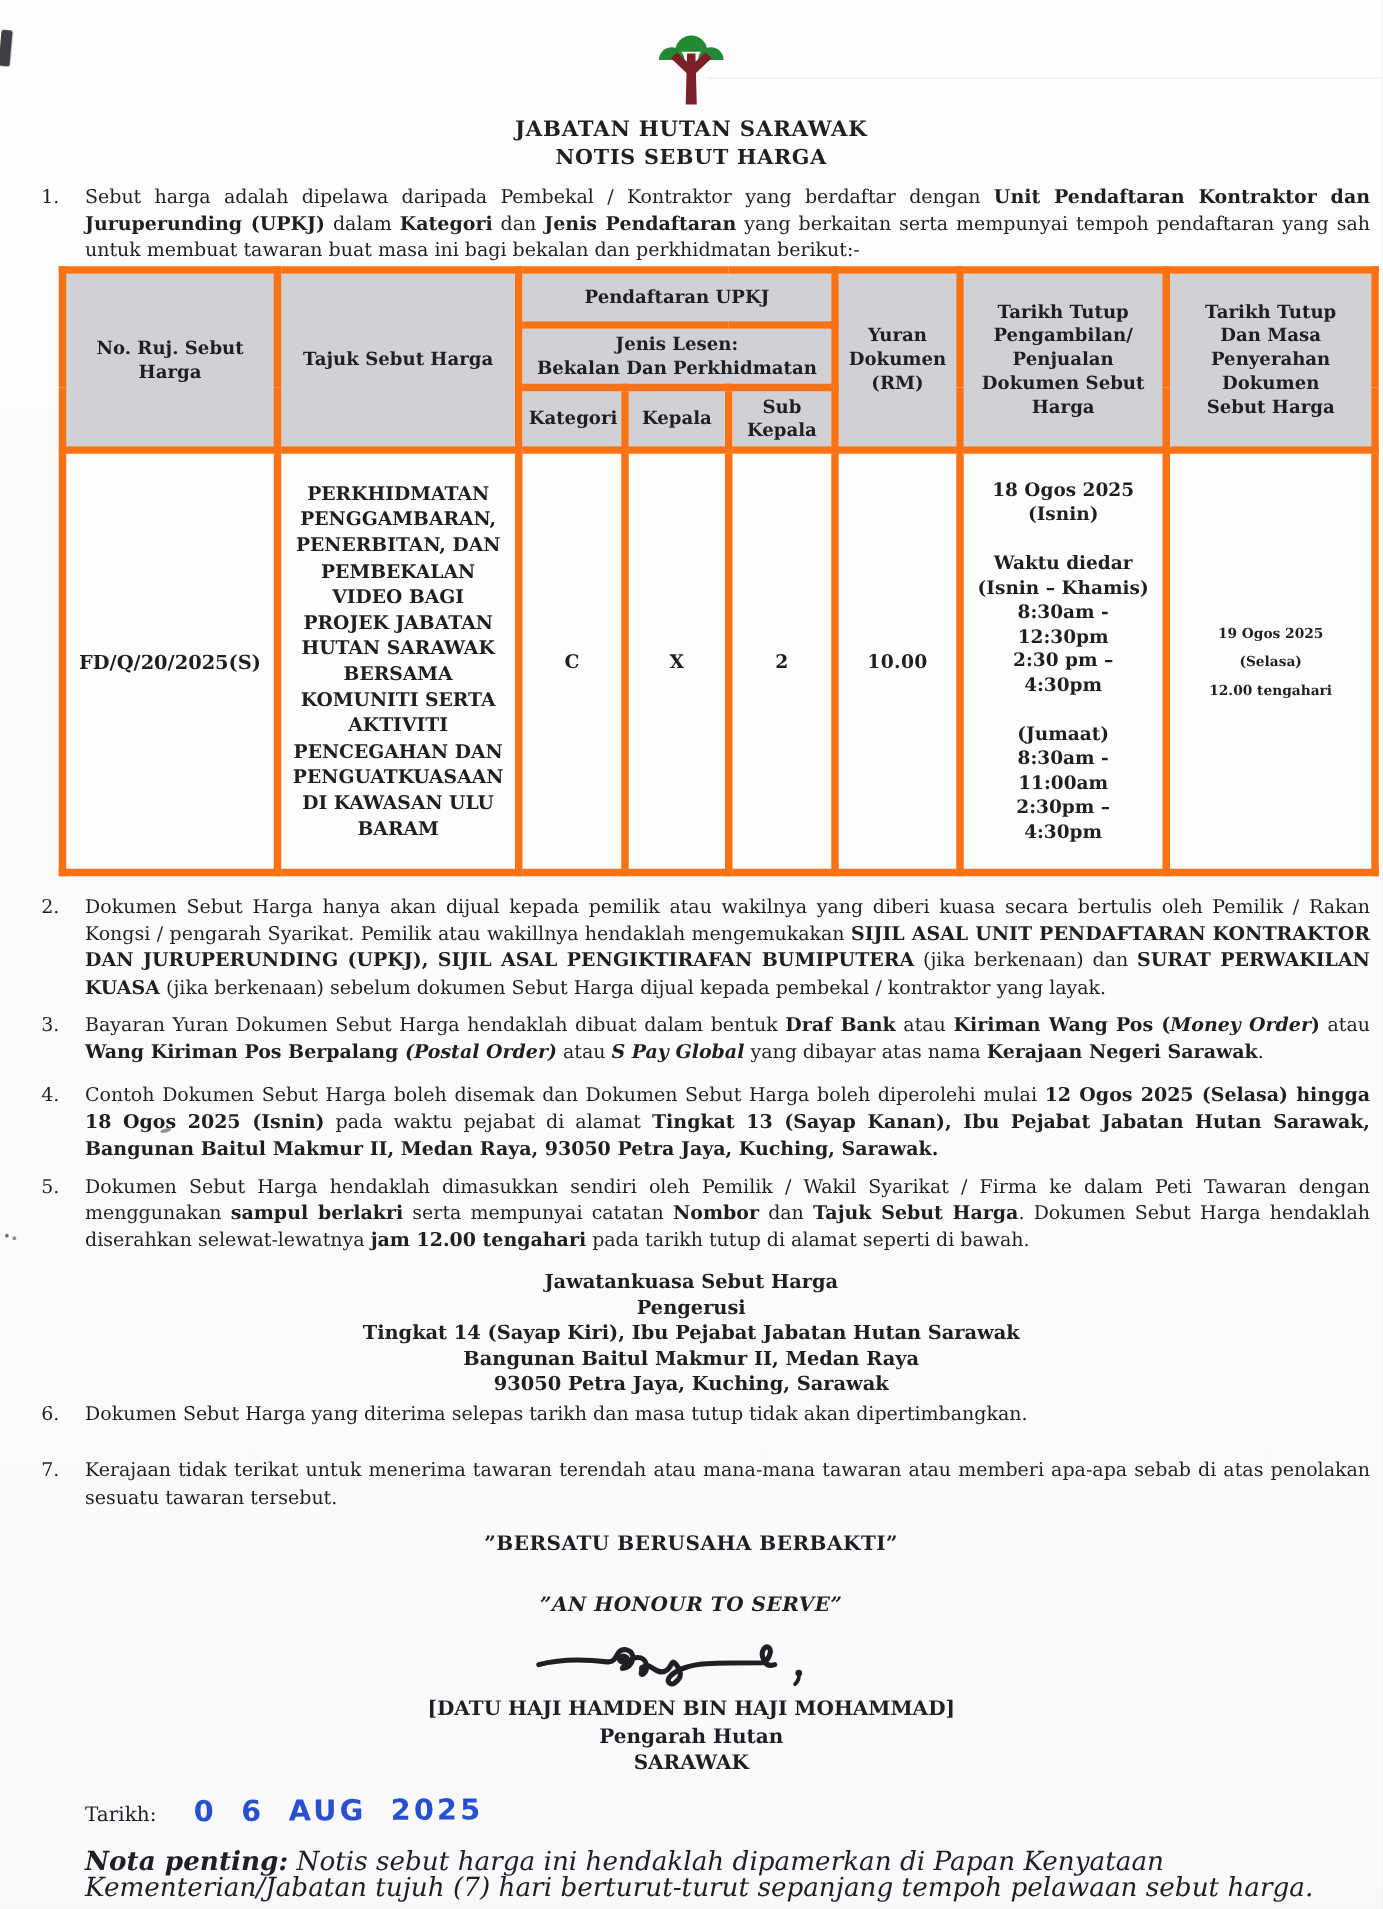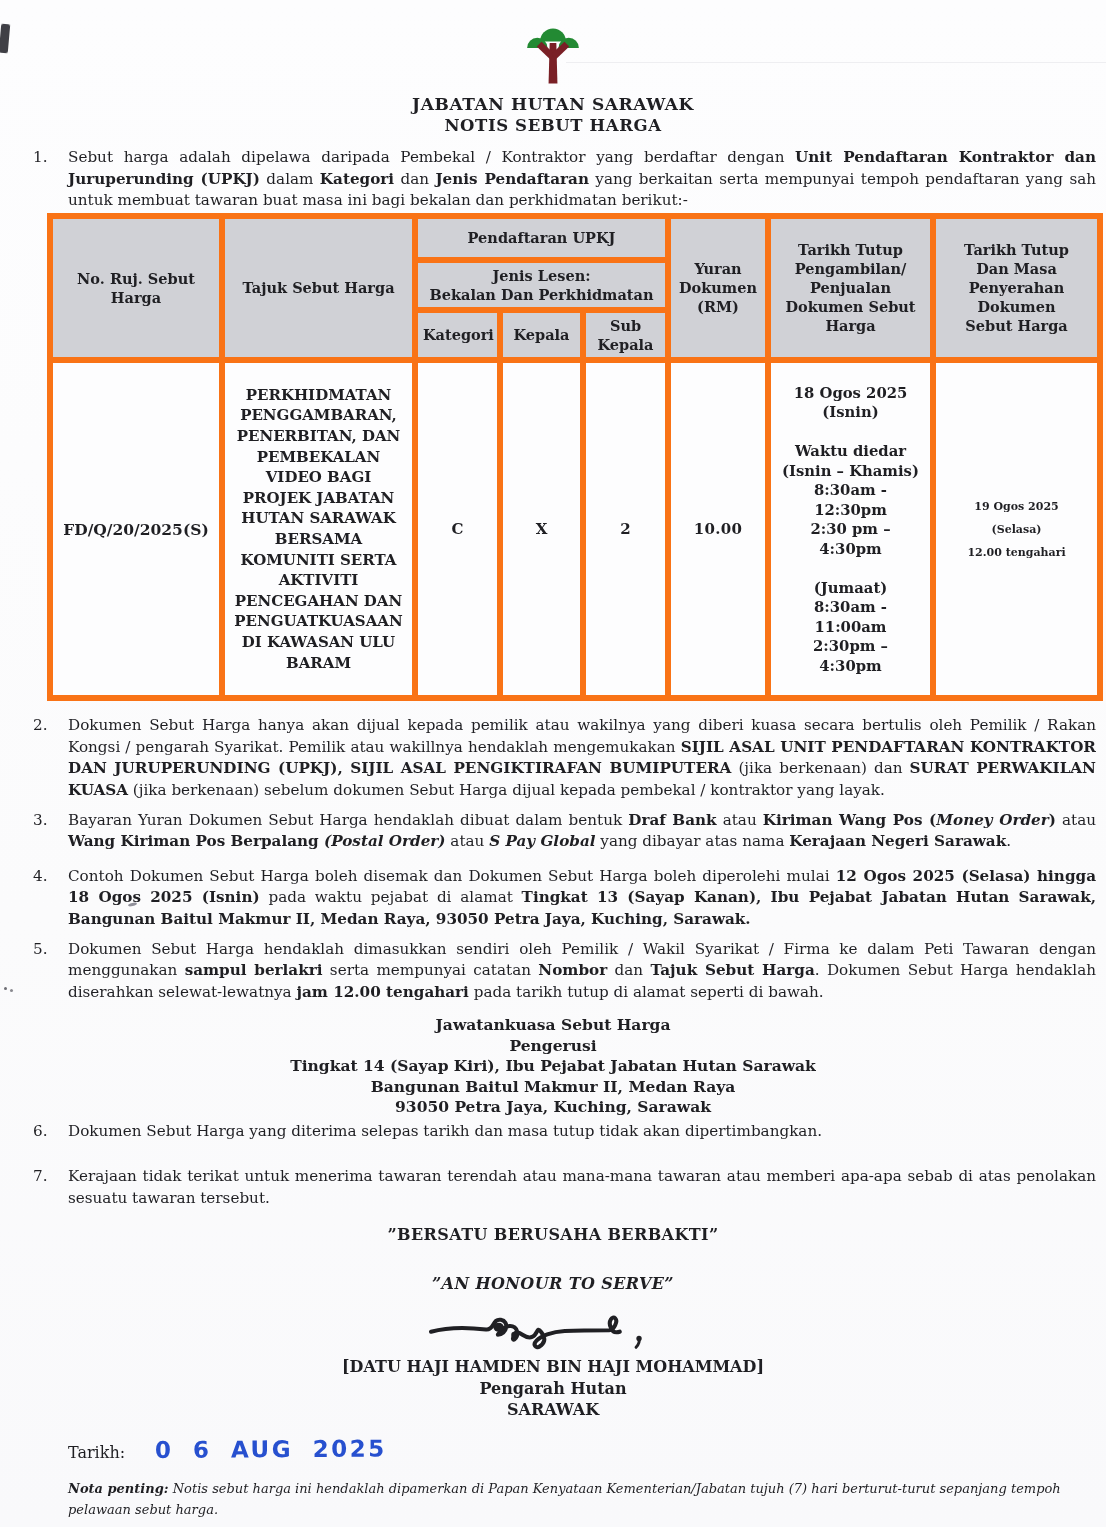--- a/index.html
+++ b/index.html
@@ -67,21 +67,21 @@
   .sig-wrap svg { display:block; margin:0 auto; width:276px; height:52px; margin-left:400px; }
   .signatory { text-align:center; font-weight:700; font-size:16px; line-height:21.5px; margin-top:2px; }
   
   .date-row { margin:16px 0 0 68px; display:flex; align-items:baseline; gap:30px; font-size:16px; }
   .stamp {
     font-family:"DejaVu Sans","Liberation Sans",sans-serif; font-weight:700;
     font-size:23px; letter-spacing:2.5px; word-spacing:9px;
     transform:rotate(-.4deg); transform-origin:left bottom;
   }
   
-  .note { margin:15px 42px 0 68px; font-size:13px; line-height:21.5px; text-align:left; }
+  .note { margin:15px 42px 0 68px; font-size:21px; line-height:21.5px; text-align:left; }
   
   .artifact { position:absolute; }
   .art-corner { left:0; top:24px; width:9px; height:29px; background:#3f3f45; border-radius:2px; transform:rotate(5deg); filter:blur(.4px); }
   .art-dots { left:4px; top:987px; width:3px; height:3px; border-radius:50%; background:#6d6d74; box-shadow:6px 2px 0 #8a8a90; }
   .art-tilde { left:128px; top:903px; width:9px; height:3px; border-radius:50%; background:#90909a; transform:rotate(-14deg); }
   .art-crease { right:0; top:62px; width:540px; height:1px; background:#eeeef1; }
 </style>
 </head>
 <body>
 

